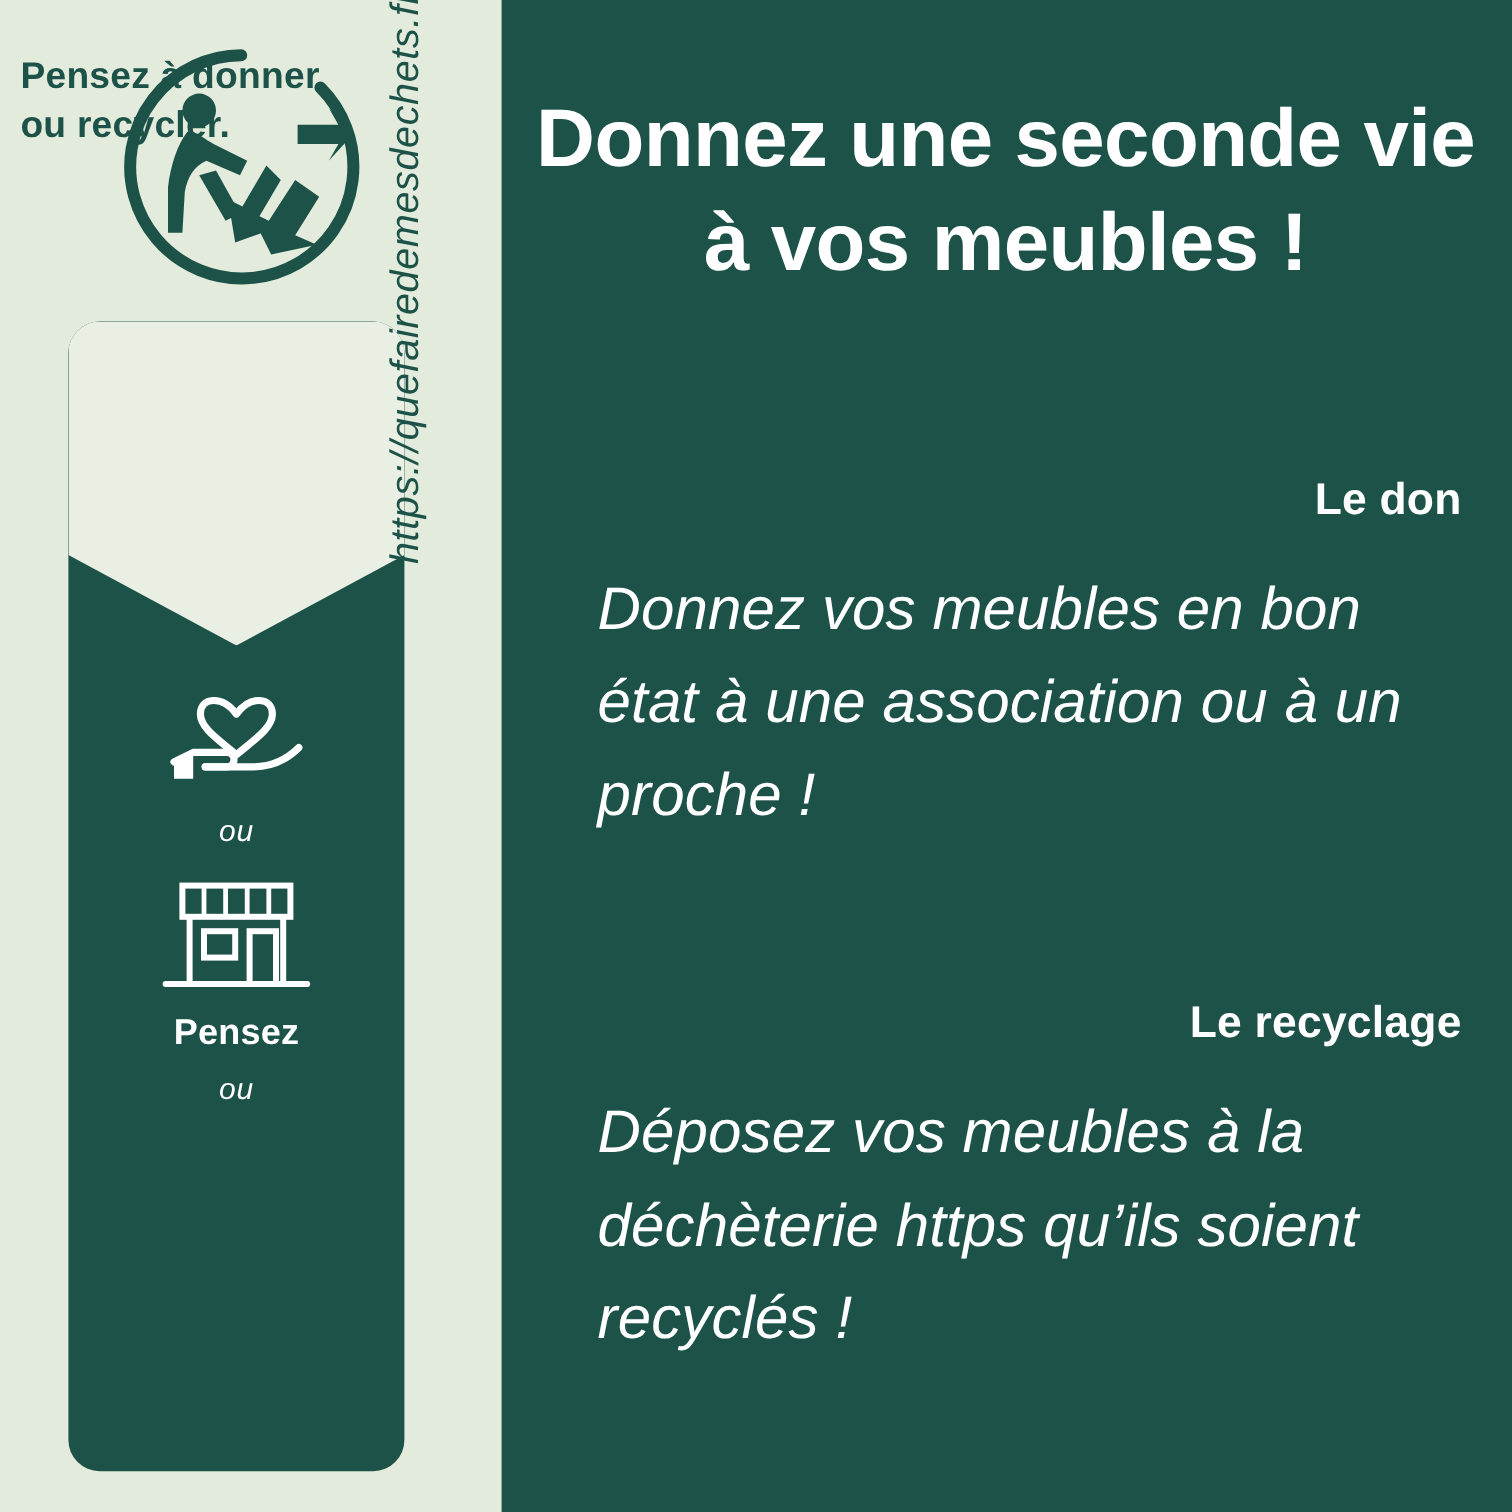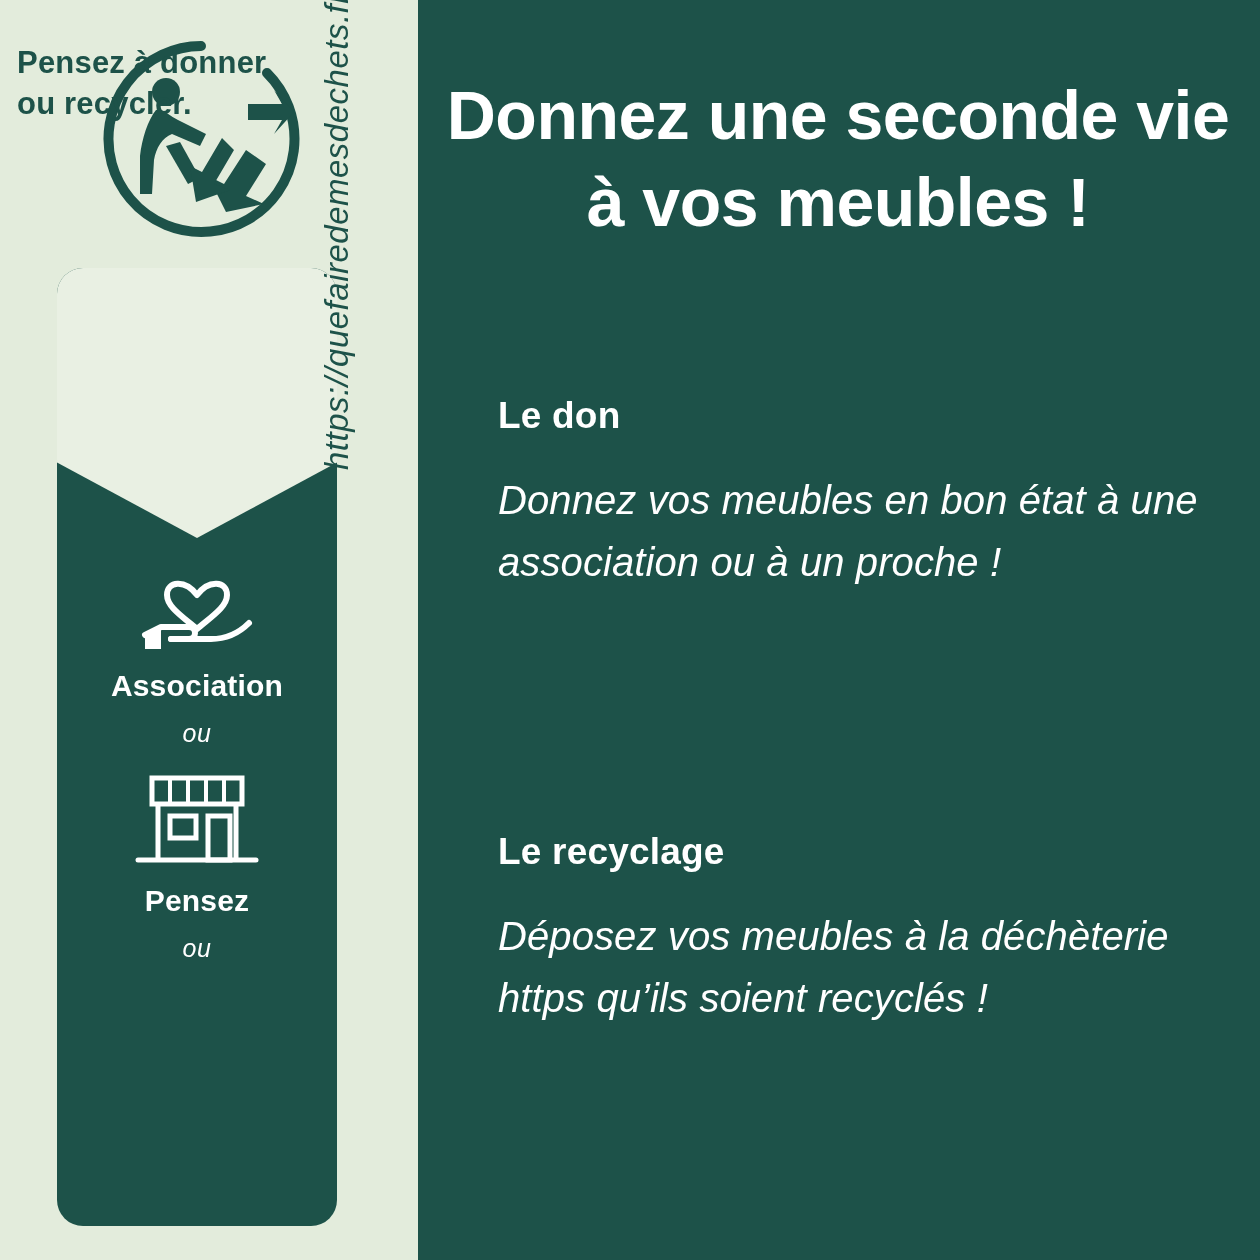--- a/index.html
+++ b/index.html
@@ -146,23 +146,24 @@
     width: 720px;
   }
   .section-don { top: 395px; }
   .section-recyclage { top: 800px; margin-top: 31px; }
 
   .section-title {
     font-size: 37px;
     font-weight: bold;
     margin-bottom: 32px;
     letter-spacing: 0.2px;
+    text-align: right;
   }
   .section-body {
-    font-size: 40px;
+    font-size: 50px;
     font-style: italic;
     line-height: 1.55;
     letter-spacing: 0.1px;
     max-width: 700px;
   }
 </style>
 </head>
 <body>
 
 <div class="poster">
@@ -198,21 +199,20 @@
       <div>
         <div class="step-icon">
           <svg viewBox="0 0 120 110" width="120" height="110" aria-hidden="true">
             <path d="M60 46 C 48 30, 30 32, 30 46 C 30 58, 46 68, 60 80
                      C 74 68, 90 58, 90 46 C 90 32, 72 30, 60 46 Z" fill="none" stroke="#ffffff" stroke-width="6" stroke-linejoin="round"></path>
             <path d="M8 86 L 24 78 L 52 78 C 60 78, 60 90, 52 90 L 34 90" fill="none" stroke="#ffffff" stroke-width="6" stroke-linecap="round" stroke-linejoin="round"></path>
             <path d="M34 90 L 74 90 C 92 90, 104 82, 112 74" fill="none" stroke="#ffffff" stroke-width="6" stroke-linecap="round" stroke-linejoin="round"></path>
             <path d="M8 86 L 8 100 L 24 100 L 24 78 Z" fill="#ffffff"></path>
           </svg>
         </div>
-        <div class="step-label">Association</div>
       </div>
 
       <div class="step-sep">ou</div>
 
       <div>
         <div class="step-icon">
           <svg viewBox="0 0 130 110" width="130" height="110" aria-hidden="true">
             <rect x="20" y="14" width="90" height="26" fill="none" stroke="#ffffff" stroke-width="5"></rect>
             <line x1="38" y1="14" x2="38" y2="40" stroke="#ffffff" stroke-width="4"></line>
             <line x1="56" y1="14" x2="56" y2="40" stroke="#ffffff" stroke-width="4"></line>

